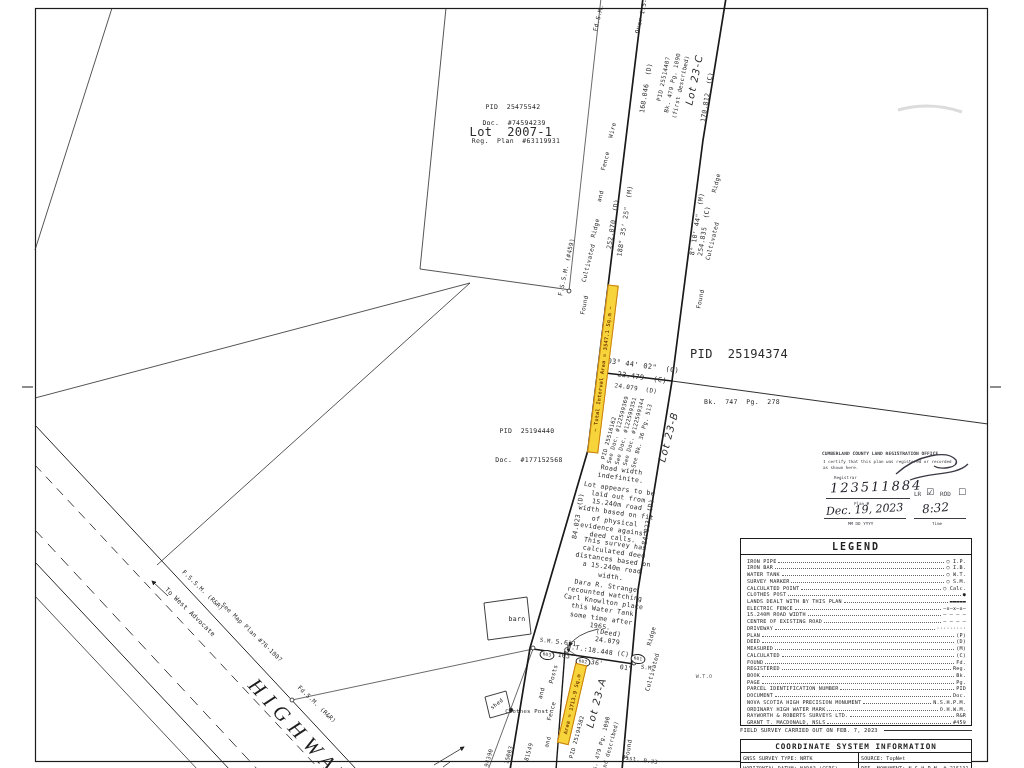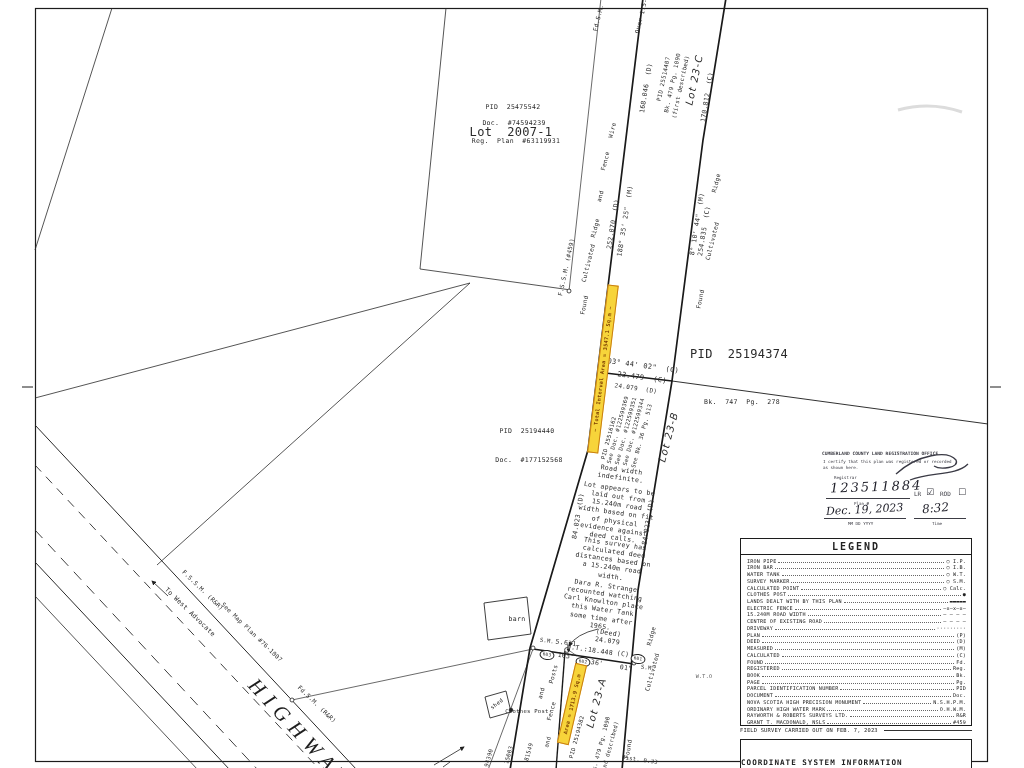--- a/index.html
+++ b/index.html
@@ -32,22 +32,22 @@
   .lg-row{display:flex;align-items:flex-end;height:6.72px;font-size:5.1px;letter-spacing:.2px;}
   .lg-label{white-space:nowrap;}
   .lg-dots{flex:1;border-bottom:1px dotted #666;margin:0 2px 1px 2px;height:1px;}
   .lg-sym{white-space:nowrap;}
   .fsrow{position:absolute;left:740px;top:727px;width:232px;display:flex;align-items:center;
          font-size:5.4px;letter-spacing:.2px;}
   .fsrule{flex:1;border-bottom:1px solid #333;margin-left:6px;height:1px;}
   
   .coords{position:absolute;left:740px;top:739px;width:232px;border:1.4px solid #1c1c1c;
           background:#fff;box-sizing:border-box;}
-  .co-title{font-size:7.6px;font-weight:bold;text-align:left;letter-spacing:1px;
-            border-bottom:1.2px solid #1c1c1c;padding:1.5px 0;margin-top:16px;}
+  .co-title{font-size:7.6px;font-weight:bold;text-align:center;letter-spacing:1px;
+            border-bottom:1.2px solid #1c1c1c;padding:1.5px 0;}
   .co-row{display:flex;border-bottom:1px solid #1c1c1c;font-size:5.1px;letter-spacing:.1px;}
   .co-cell{padding:1.5px 2px;white-space:nowrap;overflow:hidden;box-sizing:border-box;}
   .w1{width:118px;border-right:1px solid #1c1c1c;}
   .w2{flex:1;}
 </style>
 </head>
 <body>
 
 <div class="page">
 

